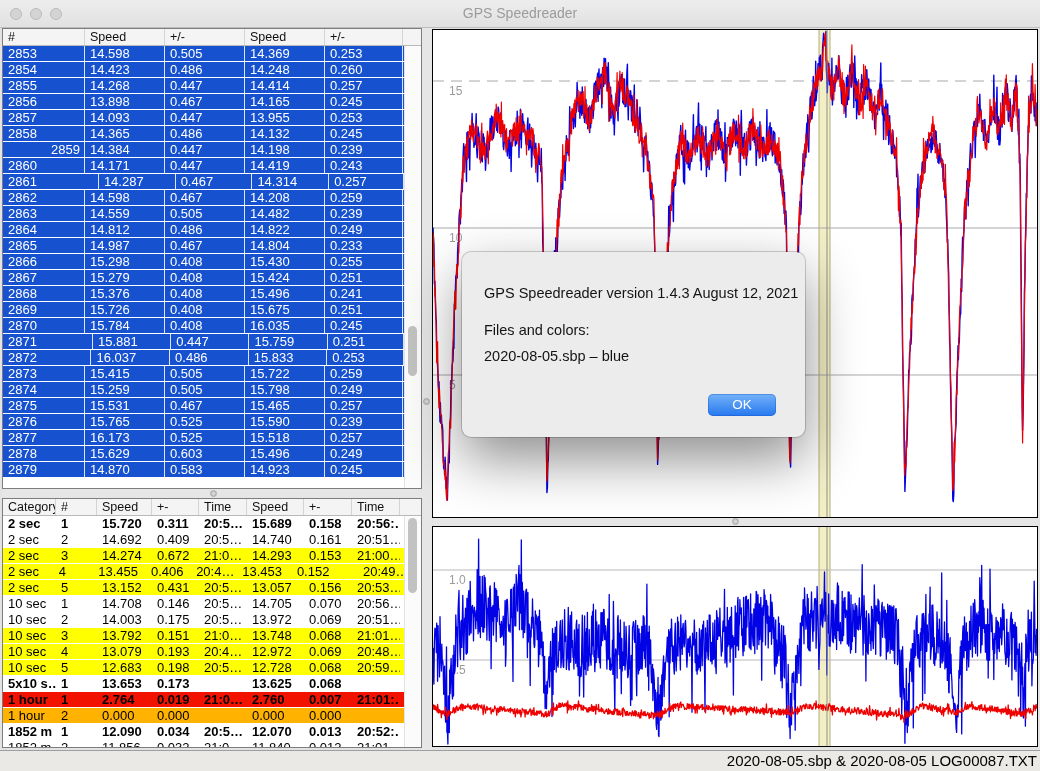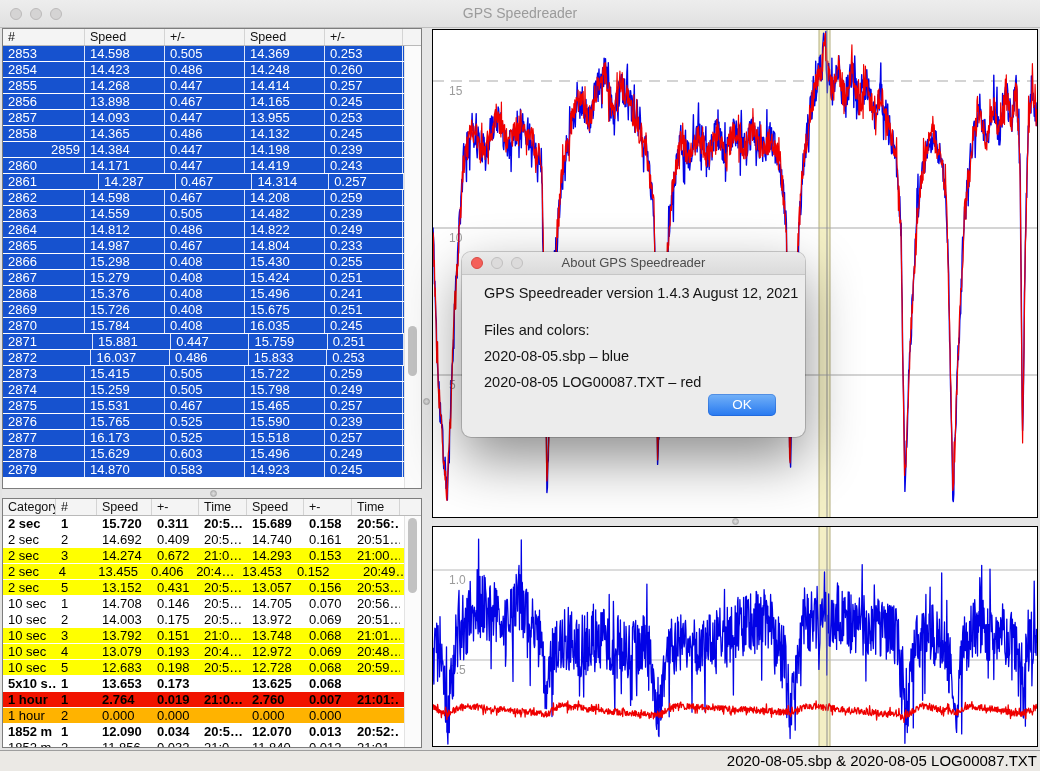--- a/index.html
+++ b/index.html
@@ -503,28 +503,19 @@
         <polyline points="0.0,179.1 0.5,177.8 0.9,182.4 1.4,182.0 1.9,178.4 2.3,182.6 2.8,179.7 3.3,183.4 3.7,180.5 4.2,185.2 4.6,177.4 5.1,181.1 5.6,186.0 6.0,185.0 6.5,182.7 7.0,185.5 7.4,183.7 7.9,185.1 8.4,190.7 8.8,184.0 9.3,186.3 9.8,186.7 10.2,183.6 10.7,185.3 11.2,187.0 11.6,188.6 12.1,184.9 12.6,180.2 13.0,183.7 13.5,183.9 13.9,192.5 14.4,187.6 14.9,185.8 15.3,189.0 15.8,183.2 16.3,184.5 16.7,185.5 17.2,187.8 17.7,184.7 18.1,185.3 18.6,185.7 19.1,185.6 19.5,185.5 20.0,181.7 20.5,180.5 20.9,183.9 21.4,186.2 21.9,181.8 22.3,181.0 22.8,185.2 23.2,180.3 23.7,179.1 24.2,180.5 24.6,183.5 25.1,183.6 25.6,182.3 26.0,180.1 26.5,181.9 27.0,181.2 27.4,177.9 27.9,183.2 28.4,178.9 28.8,176.9 29.3,178.7 29.8,183.6 30.2,177.6 30.7,180.3 31.2,181.3 31.6,180.8 32.1,178.6 32.5,181.3 33.0,178.8 33.5,179.9 33.9,179.8 34.4,180.0 34.9,176.8 35.3,179.4 35.8,179.1 36.3,181.2 36.7,180.8 37.2,178.5 37.7,181.8 38.1,180.9 38.6,182.4 39.1,179.3 39.5,179.9 40.0,178.5 40.5,177.9 40.9,182.2 41.4,179.8 41.8,177.5 42.3,182.4 42.8,178.1 43.2,180.9 43.7,177.1 44.2,177.9 44.6,176.8 45.1,183.1 45.6,180.3 46.0,178.7 46.5,178.4 47.0,178.3 47.4,179.9 47.9,181.0 48.4,179.5 48.8,177.9 49.3,181.8 49.8,183.0 50.2,187.7 50.7,179.9 51.1,178.0 51.6,181.2 52.1,183.3 52.5,186.2 53.0,182.5 53.5,180.7 53.9,179.3 54.4,183.2 54.9,181.2 55.3,181.5 55.8,181.9 56.3,182.7 56.7,181.4 57.2,181.3 57.7,180.6 58.1,186.8 58.6,183.9 59.1,184.5 59.5,182.2 60.0,184.4 60.4,184.7 60.9,183.6 61.4,181.0 61.8,178.9 62.3,181.0 62.8,181.7 63.2,181.9 63.7,188.1 64.2,185.0 64.6,181.1 65.1,181.9 65.6,185.4 66.0,183.4 66.5,180.2 67.0,184.4 67.4,179.6 67.9,182.4 68.4,179.8 68.8,182.2 69.3,183.9 69.7,181.1 70.2,181.5 70.7,182.5 71.1,179.7 71.6,184.1 72.1,181.9 72.5,183.7 73.0,184.2 73.5,183.6 73.9,182.9 74.4,182.4 74.9,182.0 75.3,184.6 75.8,183.4 76.3,182.5 76.7,181.8 77.2,185.5 77.7,180.9 78.1,183.9 78.6,183.6 79.0,182.5 79.5,184.0 80.0,182.3 80.4,186.7 80.9,186.4 81.4,184.6 81.8,181.7 82.3,189.8 82.8,185.5 83.2,185.5 83.7,183.2 84.2,181.6 84.6,186.7 85.1,185.9 85.6,185.7 86.0,182.9 86.5,184.4 86.9,186.9 87.4,183.2 87.9,189.9 88.3,187.5 88.8,186.2 89.3,181.4 89.7,182.4 90.2,182.6 90.7,183.2 91.1,185.6 91.6,183.0 92.1,190.0 92.5,183.1 93.0,182.6 93.5,185.0 93.9,187.2 94.4,184.8 94.9,187.0 95.3,186.9 95.8,184.2 96.2,184.9 96.7,182.6 97.2,181.9 97.6,182.4 98.1,188.5 98.6,186.6 99.0,183.9 99.5,183.2 100.0,187.7 100.4,185.6 100.9,180.7 101.4,188.1 101.8,187.7 102.3,185.8 102.8,186.0 103.2,188.2 103.7,183.9 104.2,187.9 104.6,184.4 105.1,186.2 105.5,186.2 106.0,183.9 106.5,186.7 106.9,186.2 107.4,184.0 107.9,183.8 108.3,185.4 108.8,189.4 109.3,186.2 109.7,186.5 110.2,186.9 110.7,189.8 111.1,189.9 111.6,188.8 112.1,185.3 112.5,188.3 113.0,184.3 113.5,189.9 113.9,187.0 114.4,187.1 114.8,189.0 115.3,185.6 115.8,183.8 116.2,188.9 116.7,188.2 117.2,185.2 117.6,184.4 118.1,182.2 118.6,181.0 119.0,180.9 119.5,180.6 120.0,188.1 120.4,176.0 120.9,182.8 121.4,181.2 121.8,183.2 122.3,182.1 122.8,180.5 123.2,183.4 123.7,177.7 124.1,183.0 124.6,179.5 125.1,179.1 125.5,180.3 126.0,176.0 126.5,177.9 126.9,180.5 127.4,176.4 127.9,179.8 128.3,178.2 128.8,179.3 129.3,175.9 129.7,177.8 130.2,178.3 130.7,179.7 131.1,177.2 131.6,178.8 132.1,176.3 132.5,178.3 133.0,179.1 133.4,178.7 133.9,175.7 134.4,185.9 134.8,173.9 135.3,182.8 135.8,182.7 136.2,177.9 136.7,180.5 137.2,180.9 137.6,178.4 138.1,183.0 138.6,179.5 139.0,179.6 139.5,179.6 140.0,179.6 140.4,182.6 140.9,178.8 141.4,177.6 141.8,180.9 142.3,181.5 142.7,177.4 143.2,179.3 143.7,178.0 144.1,177.9 144.6,183.0 145.1,177.6 145.5,174.0 146.0,179.9 146.5,177.7 146.9,177.9 147.4,178.1 147.9,180.9 148.3,182.9 148.8,178.2 149.3,182.4 149.7,182.1 150.2,183.4 150.7,178.7 151.1,181.1 151.6,180.8 152.0,181.8 152.5,181.8 153.0,180.5 153.4,182.2 153.9,184.8 154.4,182.4 154.8,184.8 155.3,180.8 155.8,184.8 156.2,180.6 156.7,180.6 157.2,183.4 157.6,183.1 158.1,181.3 158.6,177.6 159.0,184.1 159.5,179.7 160.0,179.3 160.4,184.4 160.9,181.6 161.3,179.5 161.8,183.2 162.3,179.9 162.7,187.2 163.2,177.5 163.7,182.4 164.1,182.0 164.6,182.6 165.1,182.6 165.5,177.3 166.0,184.6 166.5,183.6 166.9,182.7 167.4,184.1 167.9,184.1 168.3,180.7 168.8,184.8 169.3,183.2 169.7,181.8 170.2,183.9 170.6,185.1 171.1,186.3 171.6,186.4 172.0,184.5 172.5,183.3 173.0,184.4 173.4,182.2 173.9,184.6 174.4,185.1 174.8,187.1 175.3,181.6 175.8,186.3 176.2,186.9 176.7,182.9 177.2,183.2 177.6,186.0 178.1,185.9 178.5,184.4 179.0,187.3 179.5,187.1 179.9,184.4 180.4,187.5 180.9,182.6 181.3,186.8 181.8,183.2 182.3,181.4 182.7,182.0 183.2,183.3 183.7,182.6 184.1,187.9 184.6,182.1 185.1,186.6 185.5,188.0 186.0,183.8 186.5,187.6 186.9,183.8 187.4,188.2 187.8,186.8 188.3,187.0 188.8,186.6 189.2,182.0 189.7,189.5 190.2,180.9 190.6,182.6 191.1,182.5 191.6,183.7 192.0,186.4 192.5,188.3 193.0,185.3 193.4,184.6 193.9,188.5 194.4,184.5 194.8,186.3 195.3,187.6 195.8,188.4 196.2,187.9 196.7,185.3 197.1,185.6 197.6,186.7 198.1,186.6 198.5,188.9 199.0,185.2 199.5,183.8 199.9,186.4 200.4,188.6 200.9,185.4 201.3,188.4 201.8,183.7 202.3,183.8 202.7,189.2 203.2,184.3 203.7,186.7 204.1,187.7 204.6,187.7 205.1,189.7 205.5,185.3 206.0,188.2 206.4,187.8 206.9,191.2 207.4,185.7 207.8,190.6 208.3,182.9 208.8,185.7 209.2,187.5 209.7,186.4 210.2,188.6 210.6,185.0 211.1,186.3 211.6,188.3 212.0,184.4 212.5,188.1 213.0,189.0 213.4,188.6 213.9,186.8 214.4,187.4 214.8,185.4 215.3,187.2 215.7,188.6 216.2,191.5 216.7,186.5 217.1,190.4 217.6,190.2 218.1,190.3 218.5,185.1 219.0,186.8 219.5,186.3 219.9,186.2 220.4,191.8 220.9,187.0 221.3,185.9 221.8,190.1 222.3,187.7 222.7,186.1 223.2,187.8 223.7,188.6 224.1,189.3 224.6,184.2 225.0,186.2 225.5,186.1 226.0,190.5 226.4,188.5 226.9,185.1 227.4,188.1 227.8,189.9 228.3,183.7 228.8,186.0 229.2,190.5 229.7,183.4 230.2,187.0 230.6,184.3 231.1,186.3 231.6,186.6 232.0,181.3 232.5,185.0 233.0,186.1 233.4,183.9 233.9,184.4 234.3,183.3 234.8,181.8 235.3,181.4 235.7,181.6 236.2,183.2 236.7,176.5 237.1,181.3 237.6,184.4 238.1,181.0 238.5,178.8 239.0,182.1 239.5,179.8 239.9,177.7 240.4,184.3 240.9,177.2 241.3,178.7 241.8,180.4 242.3,176.9 242.7,181.4 243.2,178.2 243.6,177.5 244.1,179.1 244.6,176.4 245.0,176.8 245.5,183.5 246.0,179.1 246.4,180.6 246.9,176.2 247.4,176.1 247.8,175.0 248.3,180.6 248.8,178.4 249.2,177.6 249.7,177.3 250.2,177.4 250.6,178.7 251.1,180.2 251.6,182.4 252.0,181.4 252.5,181.4 252.9,181.3 253.4,182.4 253.9,181.9 254.3,176.7 254.8,180.6 255.3,177.1 255.7,181.5 256.2,181.8 256.7,177.1 257.1,177.8 257.6,178.5 258.1,181.5 258.5,180.4 259.0,176.9 259.5,179.5 259.9,181.0 260.4,177.0 260.8,182.0 261.3,179.9 261.8,180.6 262.2,186.2 262.7,179.3 263.2,182.5 263.6,177.7 264.1,186.2 264.6,182.1 265.0,177.3 265.5,180.9 266.0,181.3 266.4,182.0 266.9,179.1 267.4,180.4 267.8,179.8 268.3,177.8 268.8,178.2 269.2,182.7 269.7,177.3 270.1,182.2 270.6,180.6 271.1,181.5 271.5,181.3 272.0,180.6 272.5,185.8 272.9,182.0 273.4,181.1 273.9,178.2 274.3,181.2 274.8,182.5 275.3,182.7 275.7,178.7 276.2,180.1 276.7,179.8 277.1,182.4 277.6,182.6 278.1,181.1 278.5,180.9 279.0,182.6 279.4,182.1 279.9,177.0 280.4,181.5 280.8,180.0 281.3,183.7 281.8,183.5 282.2,179.0 282.7,180.7 283.2,179.4 283.6,181.2 284.1,180.4 284.6,182.9 285.0,178.5 285.5,179.6 286.0,180.4 286.4,183.4 286.9,178.7 287.4,181.5 287.8,182.8 288.3,179.0 288.7,182.0 289.2,179.1 289.7,184.7 290.1,178.8 290.6,187.2 291.1,182.1 291.5,179.5 292.0,180.2 292.5,178.9 292.9,181.0 293.4,181.8 293.9,180.3 294.3,183.0 294.8,184.4 295.3,183.7 295.7,181.5 296.2,179.1 296.7,180.4 297.1,186.8 297.6,185.1 298.0,188.2 298.5,184.7 299.0,182.1 299.4,184.7 299.9,179.1 300.4,182.3 300.8,184.8 301.3,181.1 301.8,187.0 302.2,185.2 302.7,180.8 303.2,183.0 303.6,182.9 304.1,184.8 304.6,182.7 305.0,183.7 305.5,185.0 306.0,181.9 306.4,182.7 306.9,183.7 307.3,180.6 307.8,184.6 308.3,179.7 308.7,183.0 309.2,181.3 309.7,184.7 310.1,179.9 310.6,179.8 311.1,180.1 311.5,183.4 312.0,183.6 312.5,179.7 312.9,183.5 313.4,187.8 313.9,180.9 314.3,185.9 314.8,181.3 315.3,183.1 315.7,181.5 316.2,185.1 316.6,183.4 317.1,180.0 317.6,182.6 318.0,183.4 318.5,180.6 319.0,182.7 319.4,184.6 319.9,181.7 320.4,185.8 320.8,183.0 321.3,180.0 321.8,183.1 322.2,183.5 322.7,184.9 323.2,186.3 323.6,180.2 324.1,183.8 324.6,185.6 325.0,183.9 325.5,182.4 325.9,184.1 326.4,183.2 326.9,186.5 327.3,186.1 327.8,181.8 328.3,183.6 328.7,184.9 329.2,182.1 329.7,180.8 330.1,186.7 330.6,181.3 331.1,187.7 331.5,181.8 332.0,182.1 332.5,185.1 332.9,185.8 333.4,176.9 333.9,184.8 334.3,186.0 334.8,185.7 335.2,185.6 335.7,182.6 336.2,181.5 336.6,182.8 337.1,181.6 337.6,186.4 338.0,182.0 338.5,190.1 339.0,181.0 339.4,185.1 339.9,186.4 340.4,186.8 340.8,185.5 341.3,183.1 341.8,185.4 342.2,183.6 342.7,183.1 343.2,187.5 343.6,184.6 344.1,187.1 344.5,183.8 345.0,183.9 345.5,181.7 345.9,187.8 346.4,187.1 346.9,182.3 347.3,187.9 347.8,182.4 348.3,187.5 348.7,185.3 349.2,183.7 349.7,185.9 350.1,182.1 350.6,187.9 351.1,185.9 351.5,183.2 352.0,184.9 352.4,187.1 352.9,181.9 353.4,186.7 353.8,182.5 354.3,184.7 354.8,187.7 355.2,178.5 355.7,183.6 356.2,185.1 356.6,187.5 357.1,186.1 357.6,189.7 358.0,187.5 358.5,187.0 359.0,180.1 359.4,182.3 359.9,186.7 360.4,186.9 360.8,185.5 361.3,185.2 361.7,183.2 362.2,182.2 362.7,183.9 363.1,183.4 363.6,182.0 364.1,187.3 364.5,179.8 365.0,186.1 365.5,181.8 365.9,182.1 366.4,184.6 366.9,182.1 367.3,178.6 367.8,180.1 368.3,180.3 368.7,184.0 369.2,178.8 369.7,179.5 370.1,179.4 370.6,177.8 371.0,178.1 371.5,181.6 372.0,178.7 372.4,181.6 372.9,176.9 373.4,178.9 373.8,177.3 374.3,180.4 374.8,181.5 375.2,181.0 375.7,181.2 376.2,177.5 376.6,181.7 377.1,178.5 377.6,177.8 378.0,178.5 378.5,181.7 379.0,182.3 379.4,180.3 379.9,182.0 380.3,179.6 380.8,178.1 381.3,176.4 381.7,177.7 382.2,176.9 382.7,182.0 383.1,174.0 383.6,180.5 384.1,180.3 384.5,180.2 385.0,179.9 385.5,177.4 385.9,181.6 386.4,179.9 386.9,178.8 387.3,179.1 387.8,177.5 388.3,182.2 388.7,181.5 389.2,178.5 389.6,178.0 390.1,183.4 390.6,177.9 391.0,179.5 391.5,179.6 392.0,180.9 392.4,182.2 392.9,183.3 393.4,177.6 393.8,179.2 394.3,181.5 394.8,183.5 395.2,182.1 395.7,177.9 396.2,176.6 396.6,178.6 397.1,179.1 397.6,178.2 398.0,184.1 398.5,183.3 398.9,179.1 399.4,187.9 399.9,178.3 400.3,179.1 400.8,182.3 401.3,178.7 401.7,183.7 402.2,184.5 402.7,181.4 403.1,181.5 403.6,182.4 404.1,180.4 404.5,180.9 405.0,181.8 405.5,181.7 405.9,184.7 406.4,184.6 406.9,184.3 407.3,184.8 407.8,183.0 408.2,181.1 408.7,180.1 409.2,184.9 409.6,179.6 410.1,184.5 410.6,183.7 411.0,181.5 411.5,184.1 412.0,183.4 412.4,188.0 412.9,184.8 413.4,185.3 413.8,184.0 414.3,181.8 414.8,181.9 415.2,185.4 415.7,181.7 416.2,180.1 416.6,184.1 417.1,185.6 417.5,187.1 418.0,185.7 418.5,184.7 418.9,182.0 419.4,185.3 419.9,185.0 420.3,184.4 420.8,185.7 421.3,182.0 421.7,180.5 422.2,184.1 422.7,182.6 423.1,184.3 423.6,186.9 424.1,183.2 424.5,180.8 425.0,181.4 425.5,181.0 425.9,185.6 426.4,186.9 426.8,184.4 427.3,183.1 427.8,186.2 428.2,183.7 428.7,182.3 429.2,184.6 429.6,184.9 430.1,186.8 430.6,187.3 431.0,183.8 431.5,183.5 432.0,187.2 432.4,187.2 432.9,187.3 433.4,181.0 433.8,184.0 434.3,182.1 434.7,186.9 435.2,186.8 435.7,188.3 436.1,185.8 436.6,178.7 437.1,184.4 437.5,187.9 438.0,187.9 438.5,188.6 438.9,185.7 439.4,182.5 439.9,183.9 440.3,187.6 440.8,183.7 441.3,184.5 441.7,186.9 442.2,185.9 442.7,182.7 443.1,185.6 443.6,193.0 444.0,189.1 444.5,183.6 445.0,183.5 445.4,187.9 445.9,189.3 446.4,187.6 446.8,186.6 447.3,185.5 447.8,187.9 448.2,184.4 448.7,185.2 449.2,187.5 449.6,189.7 450.1,189.4 450.6,187.9 451.0,185.0 451.5,187.9 452.0,184.0 452.4,185.0 452.9,186.0 453.3,189.1 453.8,189.6 454.3,185.9 454.7,190.3 455.2,185.4 455.7,184.4 456.1,188.0 456.6,184.1 457.1,180.4 457.5,188.4 458.0,185.8 458.5,185.0 458.9,187.4 459.4,186.6 459.9,185.2 460.3,186.8 460.8,189.1 461.3,187.8 461.7,187.5 462.2,185.6 462.6,185.2 463.1,183.0 463.6,189.6 464.0,187.8 464.5,188.3 465.0,188.4 465.4,188.6 465.9,181.4 466.4,187.4 466.8,187.1 467.3,188.5 467.8,192.6 468.2,188.2 468.7,191.5 469.2,187.8 469.6,188.7 470.1,191.2 470.6,191.2 471.0,195.4 471.5,190.5 471.9,185.4 472.4,186.1 472.9,182.9 473.3,191.0 473.8,188.1 474.3,189.1 474.7,184.6 475.2,189.8 475.7,188.9 476.1,189.2 476.6,185.4 477.1,183.8 477.5,186.7 478.0,188.2 478.5,188.1 478.9,182.8 479.4,181.6 479.9,186.3 480.3,182.9 480.8,185.9 481.2,185.4 481.7,183.2 482.2,184.8 482.6,184.9 483.1,180.0 483.6,180.5 484.0,179.3 484.5,180.7 485.0,180.8 485.4,183.1 485.9,181.7 486.4,179.9 486.8,177.6 487.3,177.2 487.8,179.3 488.2,179.8 488.7,178.9 489.2,176.3 489.6,176.0 490.1,177.2 490.5,181.9 491.0,181.2 491.5,177.4 491.9,177.3 492.4,178.8 492.9,178.2 493.3,177.4 493.8,178.5 494.3,181.8 494.7,178.8 495.2,182.7 495.7,178.9 496.1,180.9 496.6,176.3 497.1,181.3 497.5,183.2 498.0,183.2 498.5,178.0 498.9,181.7 499.4,183.9 499.8,179.7 500.3,178.0 500.8,180.0 501.2,180.8 501.7,182.5 502.2,179.3 502.6,181.6 503.1,178.7 503.6,184.4 504.0,181.1 504.5,185.0 505.0,180.4 505.4,180.8 505.9,183.7 506.4,184.3 506.8,182.2 507.3,179.3 507.8,185.5 508.2,185.2 508.7,187.6 509.1,183.3 509.6,185.5 510.1,180.4 510.5,189.0 511.0,184.4 511.5,181.6 511.9,184.4 512.4,182.0 512.9,181.3 513.3,182.3 513.8,180.5 514.3,181.1 514.7,176.7 515.2,187.0 515.7,177.4 516.1,183.4 516.6,181.2 517.1,184.8 517.5,183.3 518.0,184.6 518.4,187.0 518.9,186.2 519.4,184.7 519.8,182.3 520.3,183.2 520.8,184.1 521.2,187.6 521.7,186.2 522.2,187.2 522.6,187.6 523.1,184.4 523.6,187.6 524.0,182.0 524.5,188.2 525.0,186.7 525.4,182.7 525.9,184.1 526.3,183.9 526.8,185.3 527.3,185.4 527.7,184.5 528.2,184.7 528.7,180.7 529.1,183.1 529.6,183.4 530.1,184.5 530.5,183.7 531.0,183.1 531.5,180.8 531.9,179.1 532.4,175.5 532.9,182.5 533.3,179.2 533.8,182.3 534.3,177.7 534.7,177.7 535.2,181.9 535.6,179.3 536.1,180.7 536.6,177.3 537.0,178.5 537.5,179.8 538.0,178.9 538.4,176.8 538.9,174.7 539.4,182.1 539.8,177.6 540.3,178.7 540.8,181.1 541.2,180.4 541.7,182.1 542.2,179.9 542.6,182.6 543.1,180.4 543.6,182.7 544.0,180.8 544.5,182.7 544.9,181.7 545.4,179.3 545.9,178.6 546.3,180.7 546.8,183.3 547.3,178.3 547.7,177.9 548.2,181.4 548.7,177.6 549.1,182.5 549.6,183.6 550.1,182.5 550.5,181.3 551.0,183.1 551.5,179.7 551.9,177.9 552.4,183.6 552.9,181.1 553.3,185.9 553.8,181.7 554.2,181.1 554.7,184.0 555.2,181.0 555.6,182.5 556.1,183.2 556.6,181.0 557.0,178.8 557.5,184.9 558.0,180.9 558.4,183.3 558.9,178.9 559.4,179.7 559.8,184.0 560.3,182.2 560.8,183.4 561.2,183.9 561.7,180.2 562.2,184.1 562.6,182.3 563.1,180.4 563.5,184.6 564.0,180.7 564.5,185.1 564.9,180.0 565.4,183.9 565.9,184.1 566.3,182.3 566.8,184.7 567.3,182.9 567.7,182.5 568.2,186.9 568.7,183.7 569.1,181.7 569.6,182.6 570.1,185.7 570.5,185.1 571.0,181.3 571.5,184.3 571.9,184.9 572.4,184.3 572.8,180.0 573.3,187.2 573.8,182.5 574.2,183.5 574.7,187.5 575.2,178.0 575.6,186.4 576.1,186.7 576.6,182.4 577.0,184.9 577.5,191.5 578.0,186.0 578.4,182.9 578.9,188.6 579.4,185.3 579.8,187.6 580.3,183.9 580.8,186.4 581.2,188.8 581.7,184.9 582.1,183.9 582.6,181.5 583.1,188.8 583.5,184.0 584.0,188.8 584.5,184.7 584.9,187.5 585.4,186.6 585.9,185.4 586.3,181.2 586.8,187.7 587.3,186.4 587.7,189.1 588.2,184.9 588.7,189.2 589.1,188.0 589.6,184.6 590.1,187.6 590.5,188.1 591.0,183.2 591.4,182.6 591.9,187.3 592.4,189.7 592.8,191.6 593.3,181.9 593.8,185.7 594.2,182.6 594.7,183.8 595.2,183.0 595.6,181.2 596.1,184.6 596.6,186.1 597.0,185.5 597.5,181.6 598.0,184.8 598.4,184.1 598.9,185.0 599.4,187.9 599.8,184.7 600.3,184.4 600.7,178.1 601.2,180.4 601.7,179.1 602.1,183.6 602.6,179.7 603.1,177.4 603.5,181.1 604.0,178.7 " fill="none" stroke="#ef0000" stroke-width="1.3" stroke-linejoin="round"></polyline>
         <line x1="394" y1="0" x2="394" y2="219" stroke="#8f8f8f"></line>
       </svg>
   </div>
 
   <div class="statusbar">
     <span class="sright">2020-08-05.sbp &amp; 2020-08-05 LOG00087.TXT</span>
   </div>
 
   <div class="dialog">
-    <div class="dlg-title">
-      <div class="dlg-lights">
-        <div class="dlg-light dl-red"></div>
-        <div class="dlg-light dl-gray"></div>
-        <div class="dlg-light dl-gray"></div>
-      </div>
-      <span>About GPS Speedreader</span>
-    </div>
     <div class="dlg-line" id="dlg-l1">GPS Speedreader version 1.4.3 August 12, 2021</div>
     <div class="dlg-line" id="dlg-l2">Files and colors:</div>
     <div class="dlg-line" id="dlg-l3">2020-08-05.sbp – blue</div>
-    <div class="dlg-line" id="dlg-l4">2020-08-05 LOG00087.TXT – red</div>
     <div class="ok">OK</div>
   </div>
 
 </div>
 
 </body></html>

